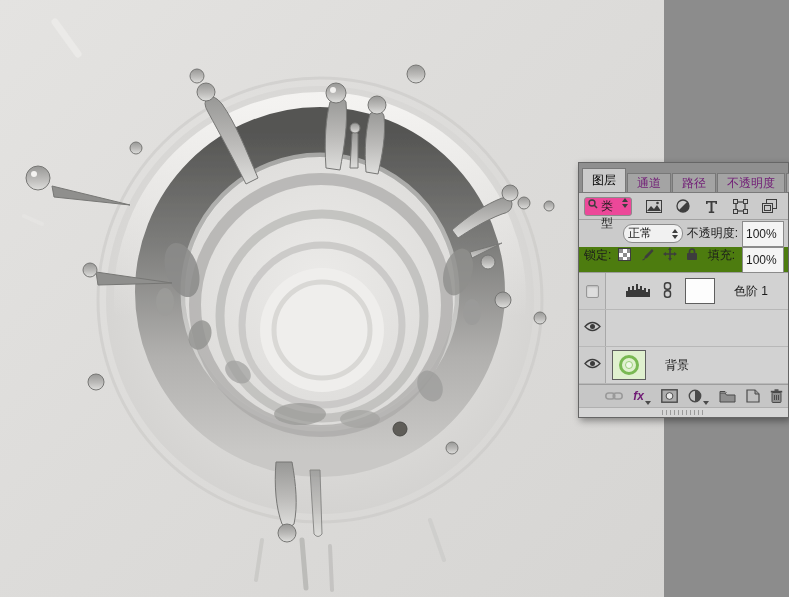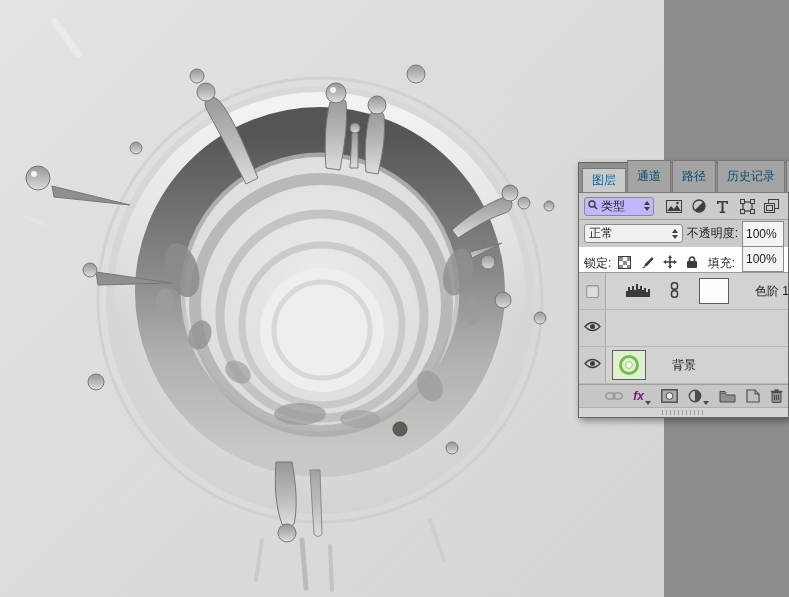--- a/index.html
+++ b/index.html
@@ -21,58 +21,58 @@
   .panel {
     position:absolute; left:578px; top:162px; width:211px;
     border:1px solid #666;
     box-shadow:2px 3px 7px rgba(0,0,0,.38);
     background:#cbcbcb;
     font-size:12px;
   }
   
   .tabbar { height:30px; background:#8f8f8f; display:flex; align-items:flex-end; padding:0 0 0 3px; border-bottom:1px solid #7a7a7a; }
   .tab {
-    height:32px; padding:0 9px; display:flex; align-items:center;
+    height:19px; padding:0 9px; display:flex; align-items:center;
     background:#a4a4a4; border:1px solid #787878; border-bottom:none;
-    margin-right:1px; color:#0c4a6e; cursor:default; white-space:nowrap;
-  }
-  .tab.active { background:#cbcbcb; height:24px; color:#0369a1; }
+    margin-right:1px; color:#701a75; cursor:default; white-space:nowrap;
+  }
+  .tab.active { background:#cbcbcb; height:24px; color:#000000; }
   
   .filter-row { height:27px; display:flex; align-items:center; padding:0 4px 0 5px; background:#cbcbcb; border-bottom:1px solid #a2a2a2; }
   .kind-combo {
-    width:70px; height:19px; background:#c4b5fd; border:1px solid #8b8b8b; border-radius:3px;
-    display:flex; align-items:center; padding:0 3px; gap:3px;
+    width:48px; height:19px; background:#ec4899; border:1px solid #8b8b8b; border-radius:3px;
+    display:flex; padding:0 3px; gap:3px;
   }
   .kind-combo .lbl { flex:1; }
   .filter-icons { display:flex; flex:1; justify-content:space-around; align-items:center; padding-left:8px; }
   .ficon { width:17px; height:17px; display:flex; align-items:center; justify-content:center; }
   
   .blend-row { height:27px; display:flex; align-items:center; padding:0 4px 0 5px; background:#cbcbcb; gap:4px; }
   .blend-select {
-    width:104px; height:19px; background:#f1f1f1; border:1px solid #8b8b8b; border-radius:3px;
-    display:flex; align-items:center; padding:0 4px;
+    width:104px; height:19px; background:#f1f1f1; border:1px solid #8b8b8b; border-radius:9px;
+    display:flex; align-items:center; padding:0 4px;margin-left:39px;
   }
   .blend-select .lbl { flex:1; }
   .num-box {
     width:42px; height:26px; background:#f4f4f4; border:1px solid #8b8b8b;
     display:flex; align-items:center; padding:0 3px; flex:none;
   }
   .row-label { white-space:nowrap; }
   
-  .lock-row { height:26px; display:flex; align-items:flex-end; padding:0 4px 0 5px; background:#ffffff; border-bottom:1px solid #9d9d9d; gap:7px; }
+  .lock-row { height:26px; display:flex; align-items:flex-start; padding:0 4px 0 5px; background:#4d7c0f; border-bottom:1px solid #9d9d9d; gap:7px; }
   .lock-icons { display:flex; gap:9px; align-items:center; }
   .lock-row .fill-label { margin-left:auto; }
   
   .layers-list { background:#d2d2d2; }
   .layer-row { height:37px; display:flex; align-items:stretch; border-bottom:1px solid #b8b8b8; background:#d2d2d2; }
   .layer-row .eye-cell {
     width:27px; flex:none; display:flex; align-items:center; justify-content:center;
     border-right:1px solid #a8a8a8; background:#cdcdcd;
   }
-  .layer-row .row-body { flex:1; display:flex; align-items:center; padding-left:6px; gap:20px; overflow:hidden; }
+  .layer-row .row-body { flex:1; display:flex; align-items:center; padding-left:6px; gap:13px; overflow:hidden; }
   .layer-row.selected .row-body { background:#b8c6e8; }
   .eye-empty { width:13px; height:13px; border:1px solid #979797; background:#dedede; border-radius:2px; box-shadow:inset 0 1px 2px rgba(0,0,0,.18); }
   .thumb { width:36px; height:28px; border:1px solid #5f5f5f; background:#dbdad8; position:relative; flex:none; }
   .thumb.square { width:34px; height:30px; }
   .thumb.black { background:#0a0a0a; }
   .thumb.green { background:#e0f1cf; }
   .mini-ring { position:absolute; left:50%; top:50%; transform:translate(-50%,-50%); border-radius:50%; }
   .thumb-sel { position:relative; flex:none; }
   .corner { position:absolute; width:8px; height:8px; border:0 solid #22304f; }
   .corner.tl { left:-3px; top:-3px; border-left-width:2px; border-top-width:2px; }
@@ -210,21 +210,21 @@
     </g>
   </svg>
 </div>
 
 <div class="panel">
 
   <div class="tabbar">
     <div class="tab active">图层</div>
     <div class="tab">通道</div>
     <div class="tab">路径</div>
-    <div class="tab">历史记录</div>
+    <div class="tab">不透明度</div>
     <div class="tab">动作</div>
   </div>
 
   <div class="filter-row">
     <div class="kind-combo">
       <span>
         <svg width="10" height="10" viewBox="0 0 10 10">
             <circle cx="4" cy="4" r="3" fill="none" stroke="#3d3d3d" stroke-width="1.4"></circle>
             <path d="M6.3 6.3 L9 9" stroke="#3d3d3d" stroke-width="1.6"></path>
           </svg>

